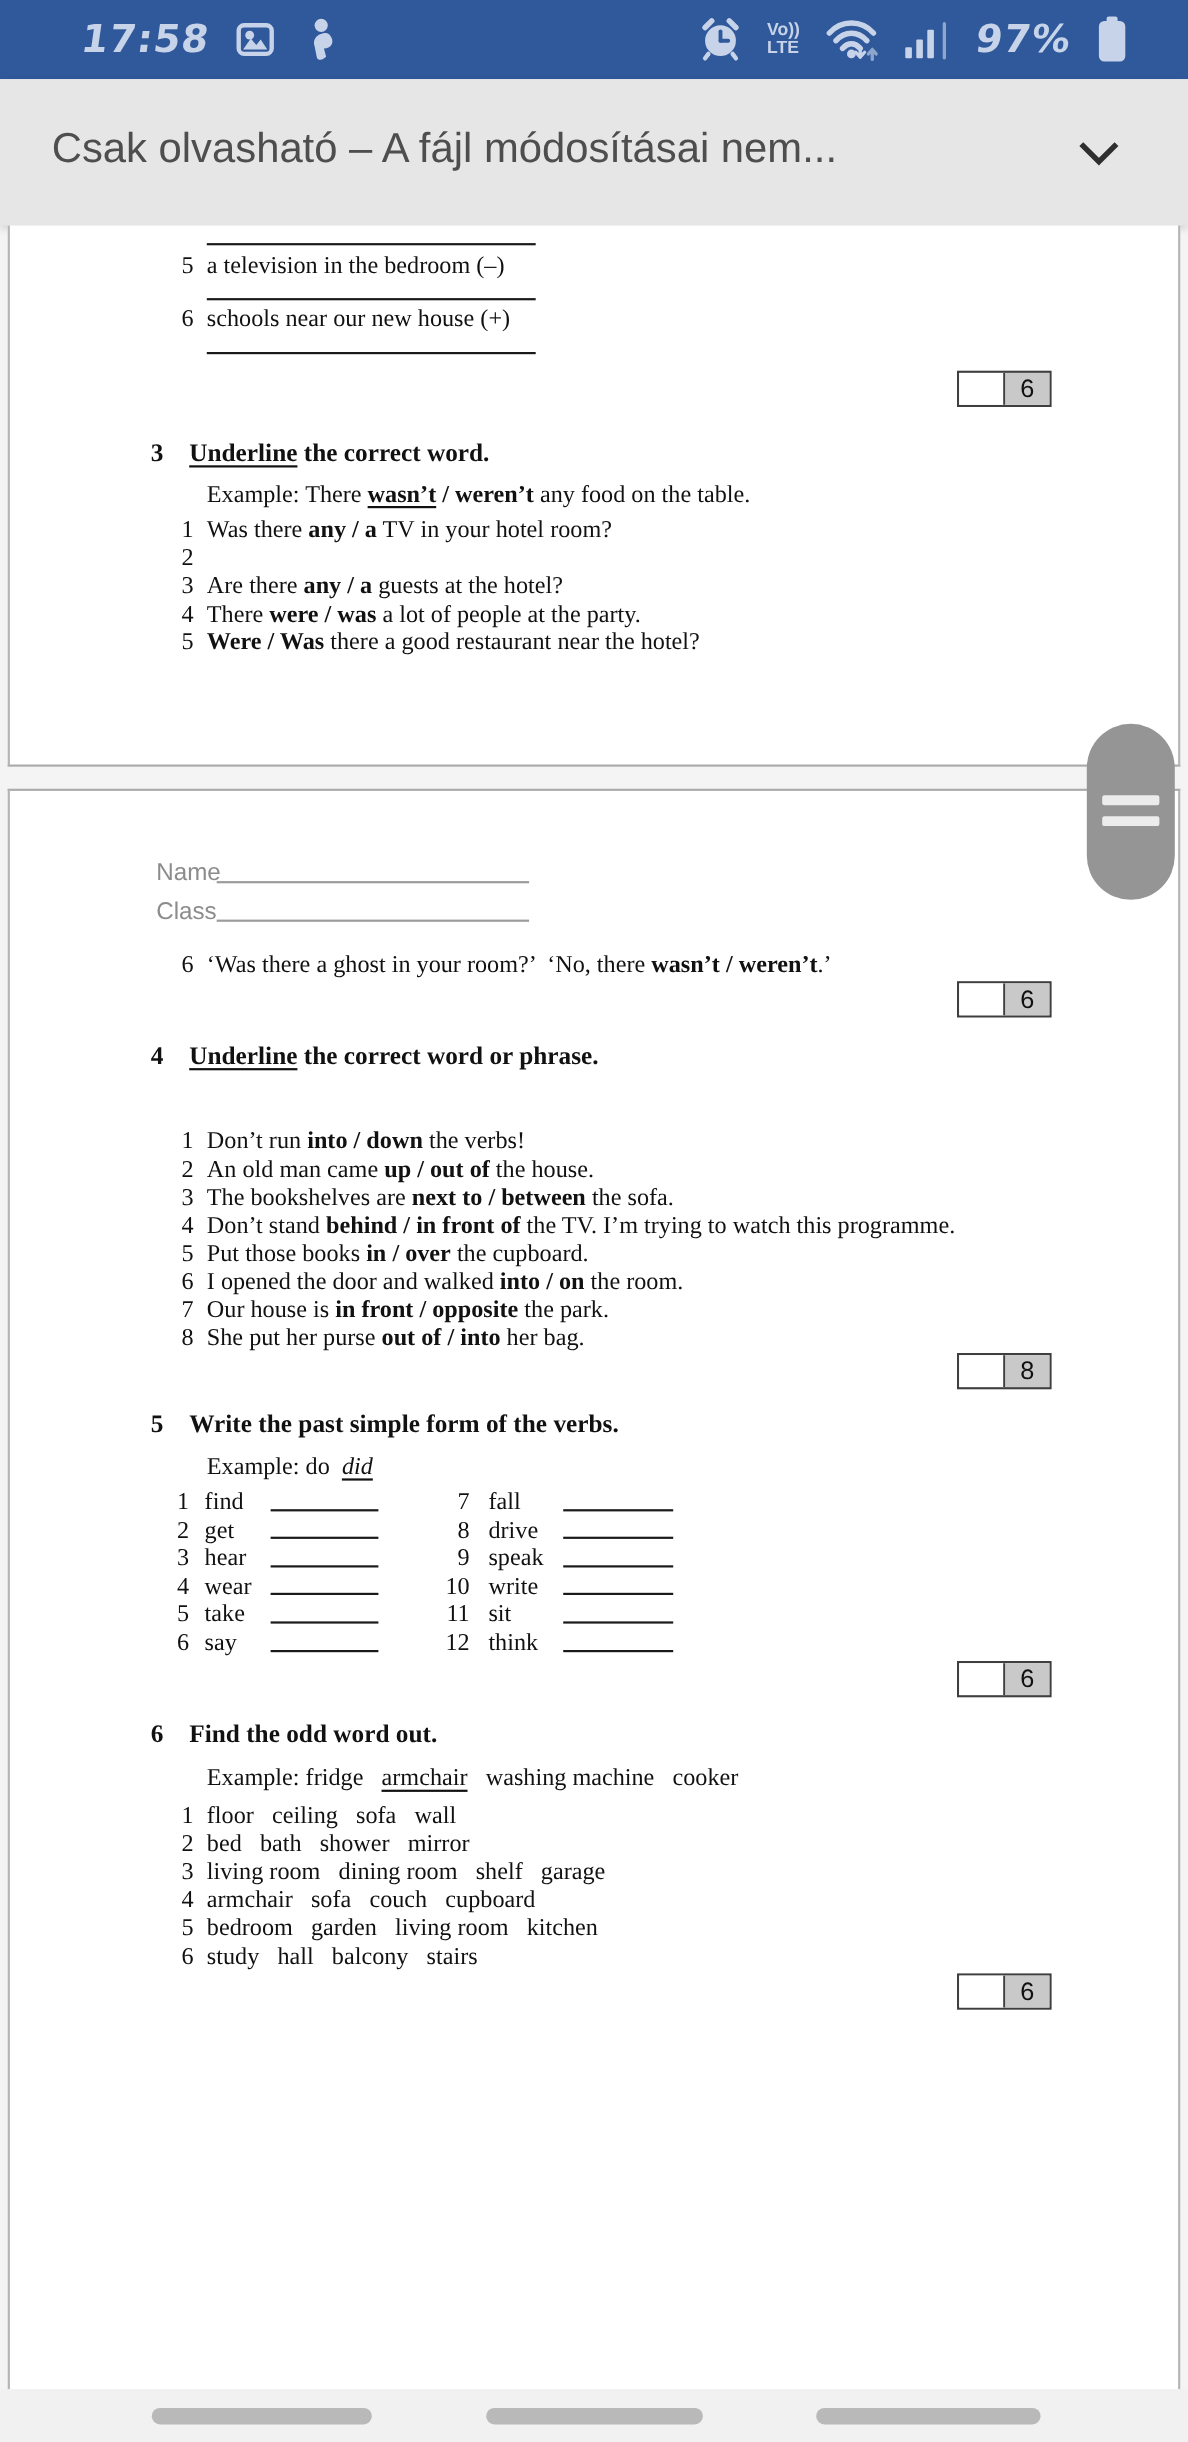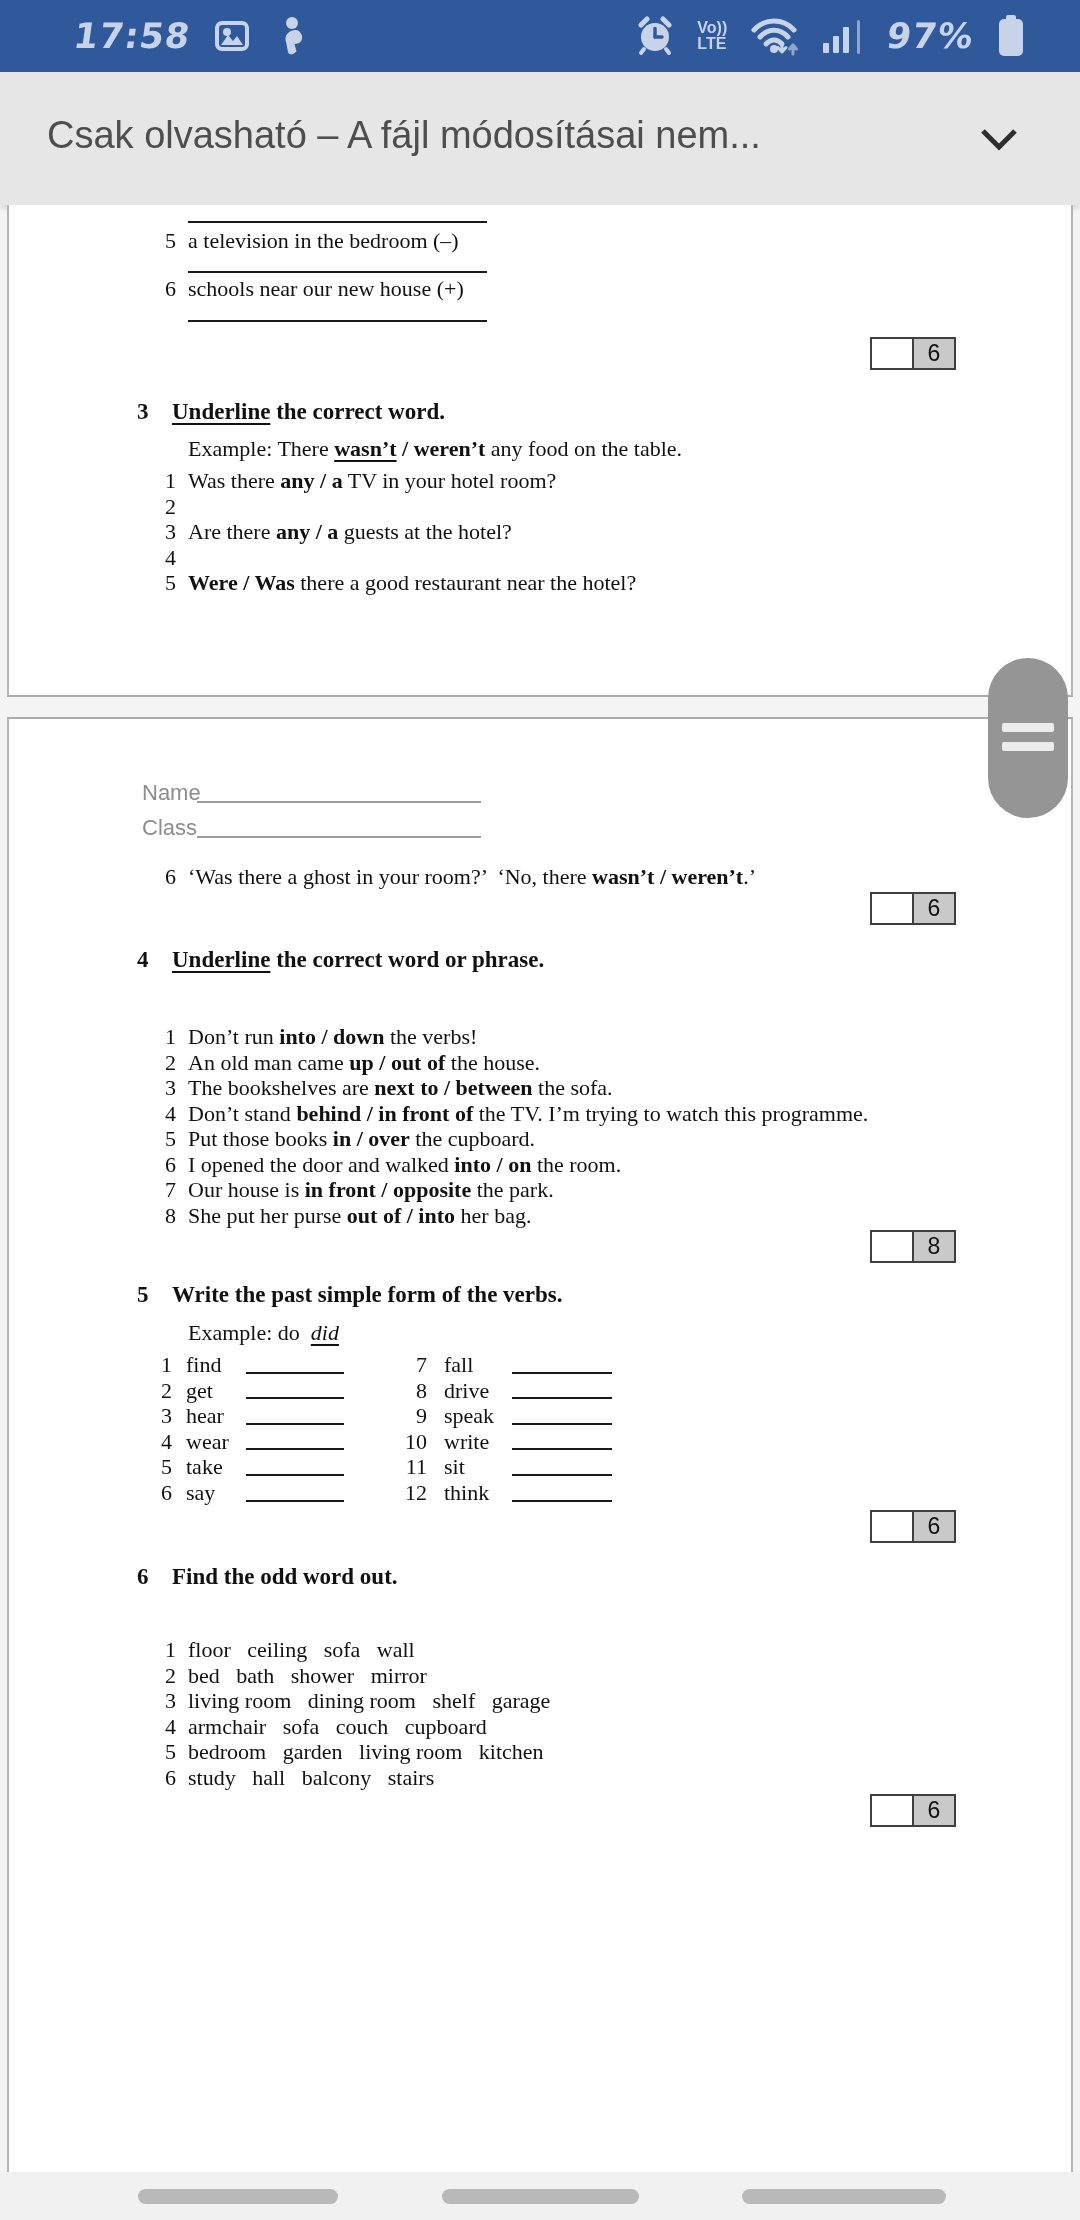--- a/index.html
+++ b/index.html
@@ -179,20 +179,21 @@
     </div>
     <div class="irow">
       <span class="inum">2</span>
     </div>
     <div class="irow">
       <span class="inum">3</span>
         <span class="itxt"><span>Are there </span><span class="b">any / a</span><span> guests at the hotel?</span></span>
     </div>
     <div class="irow">
       <span class="inum">4</span>
+        <span class="itxt"><span>There </span><span class="b">were / was</span><span> a lot of people at the party.</span></span>
     </div>
     <div class="irow">
       <span class="inum">5</span>
         <span class="itxt"><span class="b">Were / Was</span><span> there a good restaurant near the hotel?</span></span>
     </div>
   </div>
 </div>
 
 <div class="page page2">
   <div class="meta-row" style="top:64px;">
@@ -332,20 +333,21 @@
 
   <div class="score" style="top:791px;">
     <span class="score-blank"></span>
     <span class="score-val">6</span>
   </div>
 
   <div class="hrow" style="top:845px;">
     <span class="hnum">6</span>
     <span class="htitle"><span class="b">Find the odd word out.</span></span>
   </div>
+  <div class="example" style="top:884px;"><span>Example: fridge   </span><span class="u">armchair</span><span>   washing machine   cooker</span></div>
 
   <div class="iblock" style="top:918px;">
     <div class="irow">
       <span class="inum">1</span>
         <span class="itxt">floor   ceiling   sofa   wall</span>
     </div>
     <div class="irow">
       <span class="inum">2</span>
         <span class="itxt">bed   bath   shower   mirror</span>
     </div>

